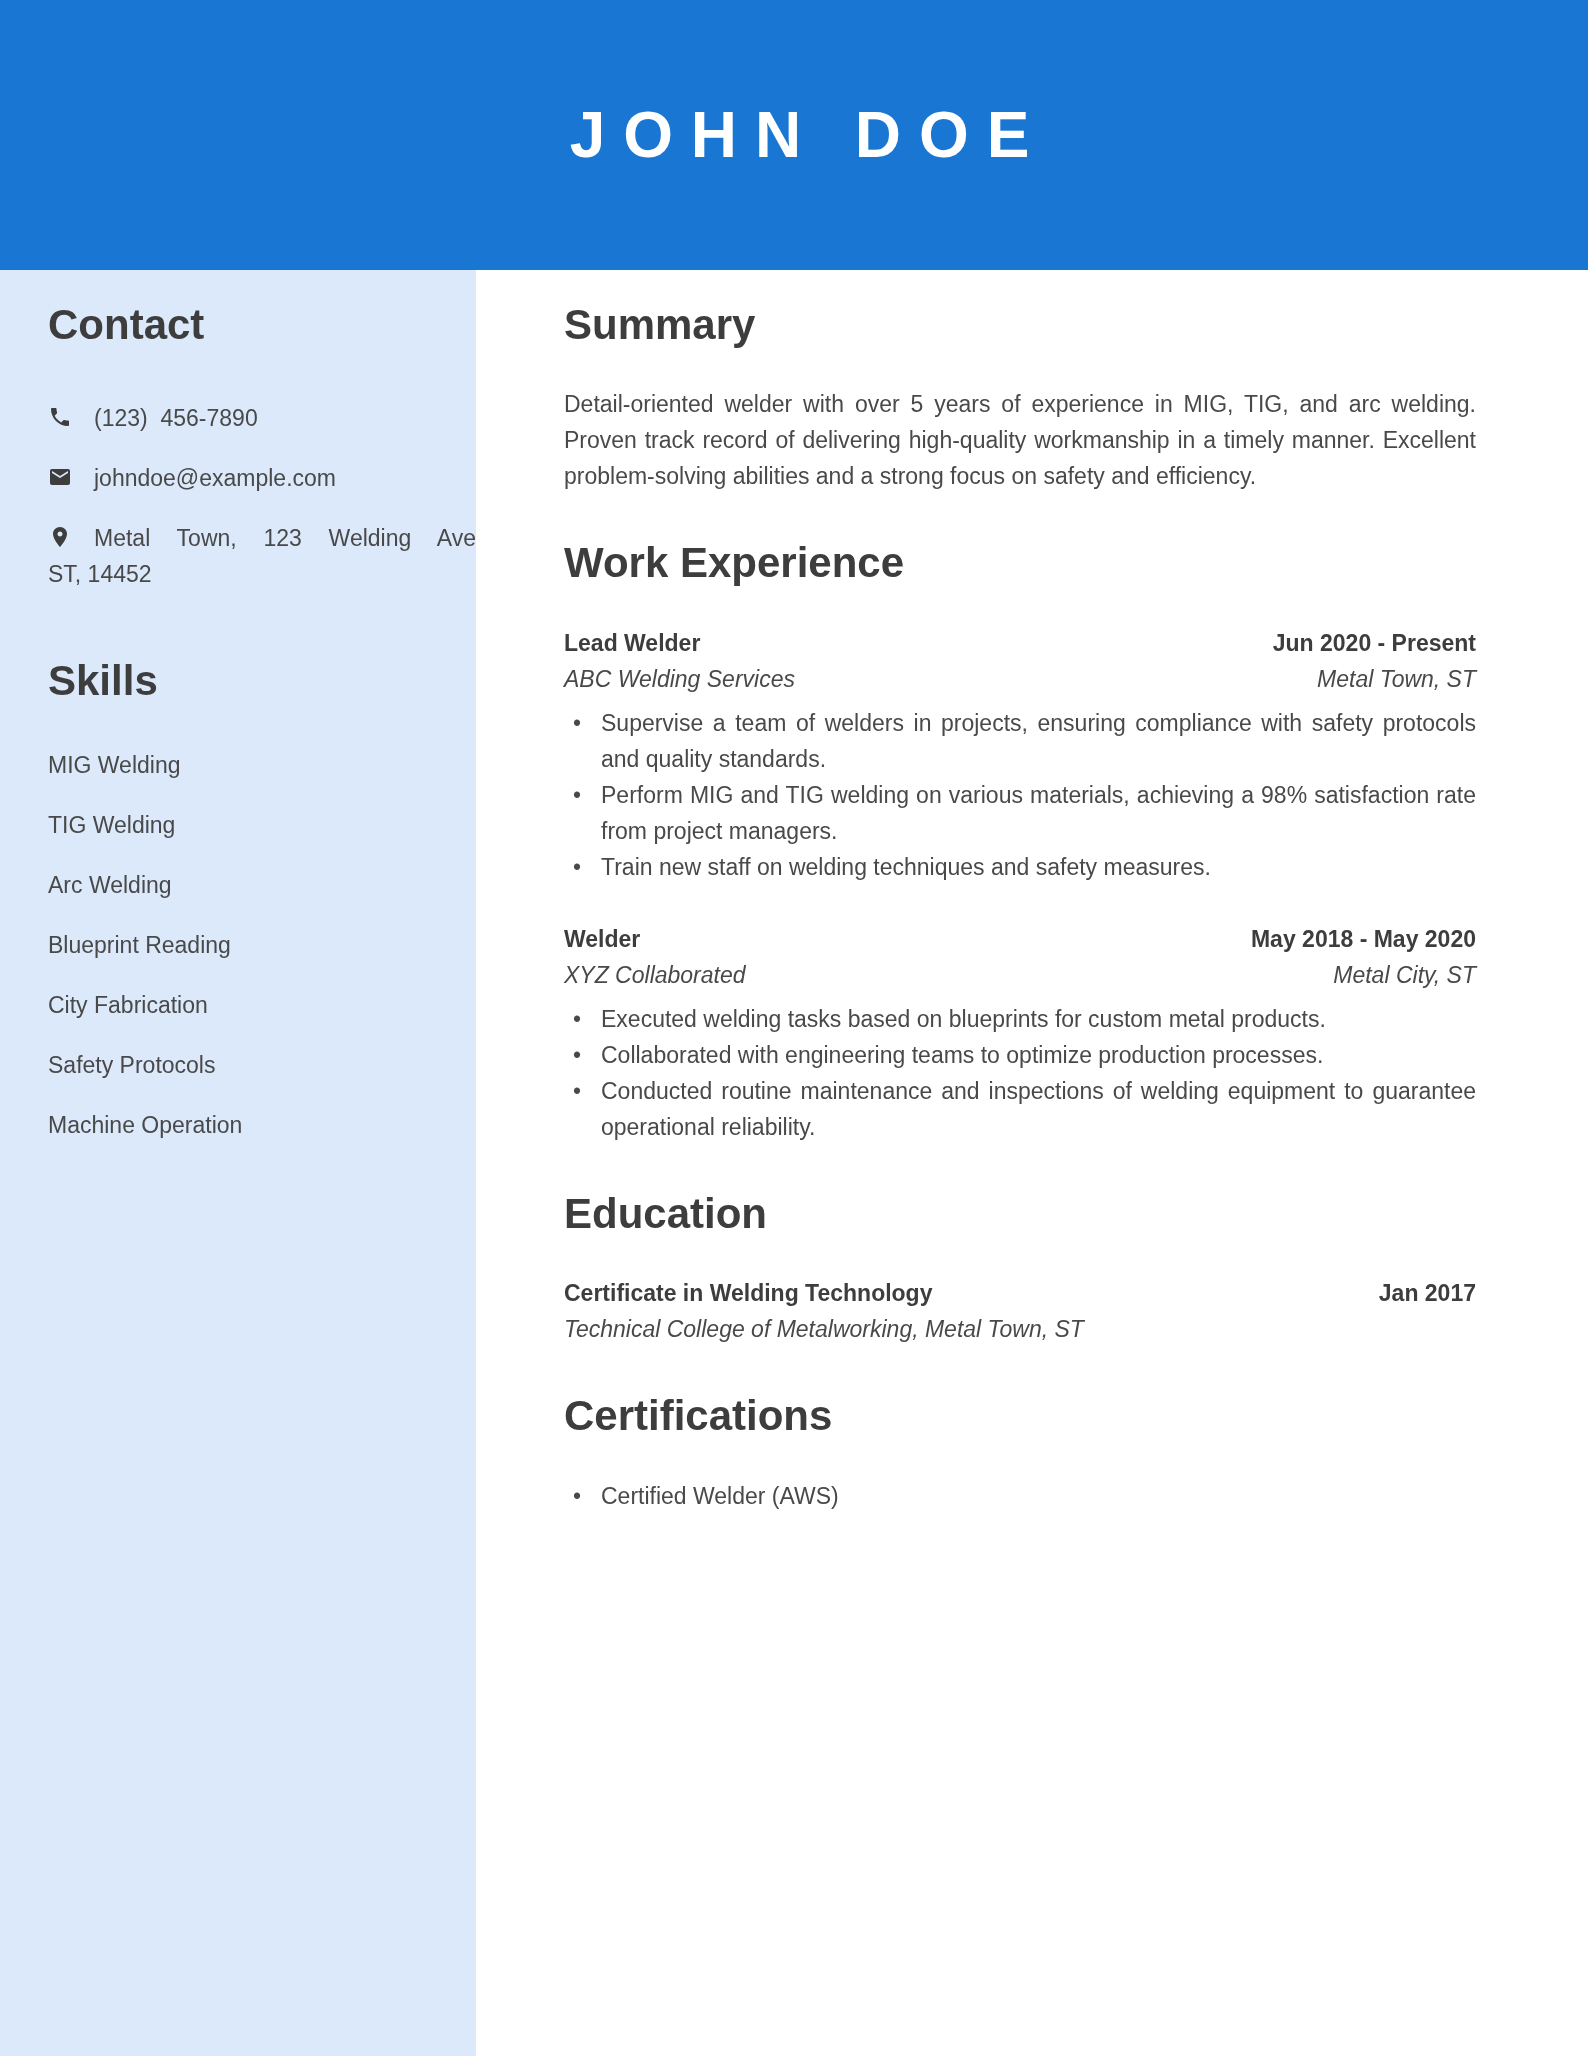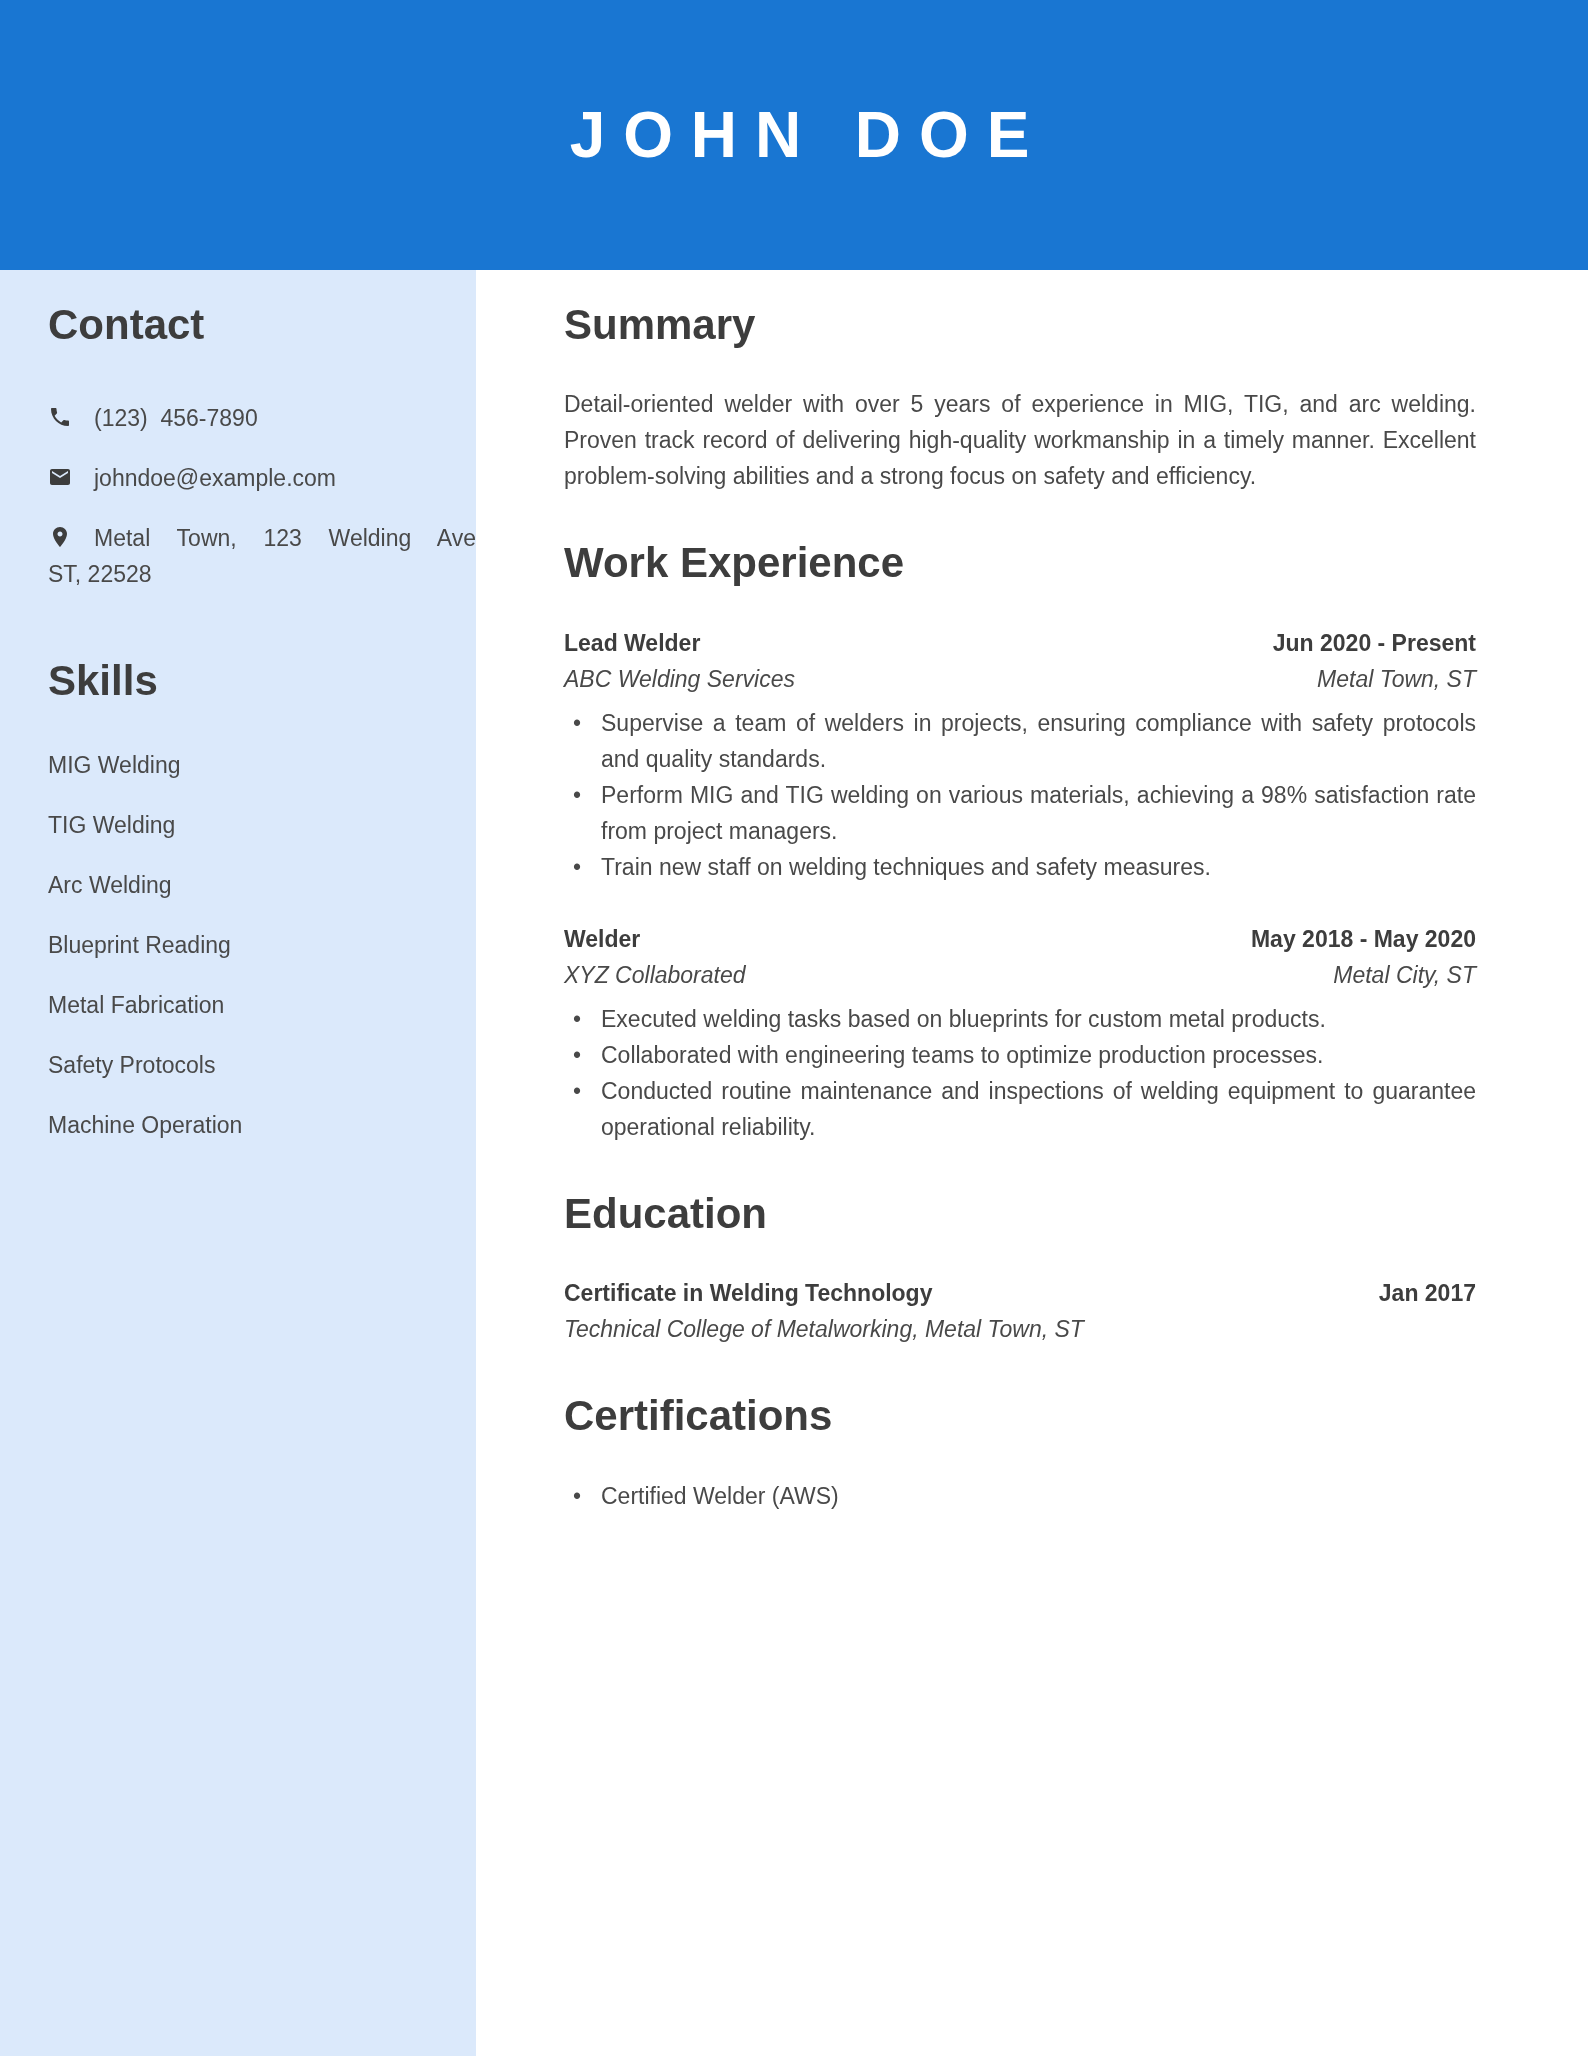--- a/index.html
+++ b/index.html
@@ -79,33 +79,33 @@
             <span class="cicon"><svg viewBox="0 0 24 24">
                   <path d="M20 4H4c-1.1 0-1.99.9-1.99 2L2 18c0 1.1.9 2 2 2h16c1.1 0 2-.9 2-2V6c0-1.1-.9-2-2-2zm0 4l-8 5-8-5V6l8 5 8-5v2z"></path>
                 </svg></span><span>johndoe@example.com</span>
           </p>
 
           <p class="contact-item addr-line1">
             <span class="cicon"><svg viewBox="0 0 24 24">
                   <path d="M12 2C8.13 2 5 5.13 5 9c0 5.25 7 13 7 13s7-7.75 7-13c0-3.87-3.13-7-7-7zm0 9.5c-1.38 0-2.5-1.12-2.5-2.5s1.12-2.5 2.5-2.5 2.5 1.12 2.5 2.5-1.12 2.5-2.5 2.5z"></path>
                 </svg></span><span>Metal Town, 123 Welding Ave</span>
           </p>
-          <p class="contact-item addr-line2">ST, 22528</p>
+          <p class="contact-item addr-line2">ST, 14452</p>
 
         </div>
       </section>
 
       <section>
         <h2 class="skills-title">Skills</h2>
         <ul class="skill-list">
           <li>MIG Welding</li>
           <li>TIG Welding</li>
           <li>Arc Welding</li>
           <li>Blueprint Reading</li>
-          <li>Metal Fabrication</li>
+          <li>City Fabrication</li>
           <li>Safety Protocols</li>
           <li>Machine Operation</li>
         </ul>
       </section>
 
     </aside>
 
     <main class="content">
 
       <section>

